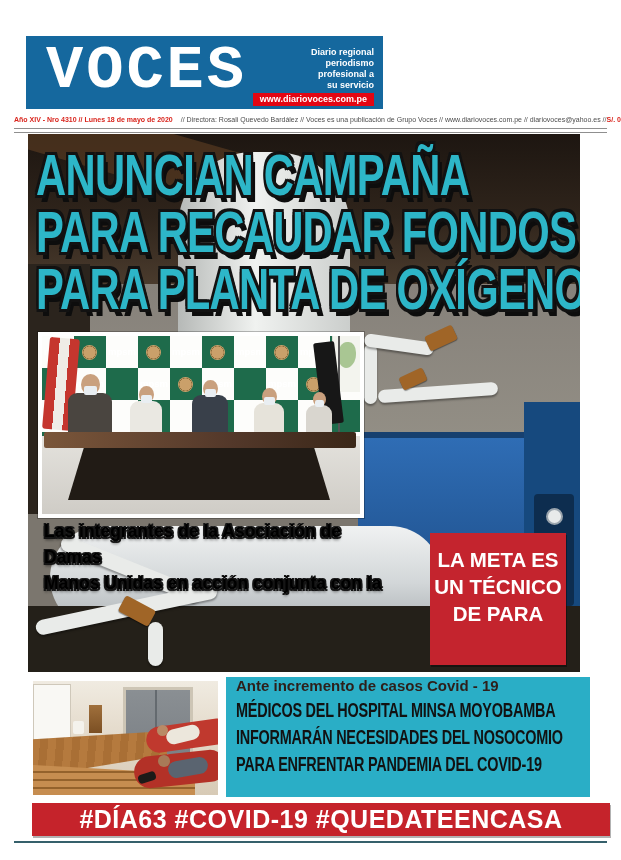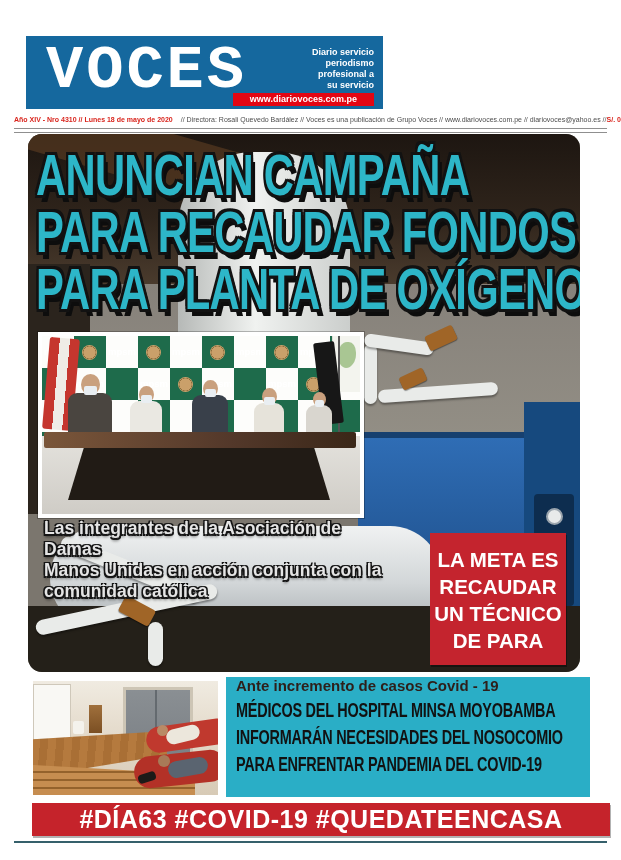--- a/index.html
+++ b/index.html
@@ -4,32 +4,32 @@
 <style>
   html,body{margin:0;padding:0;background:#ffffff;}
   .page{position:relative;width:621px;height:860px;background:#ffffff;overflow:hidden;
         font-family:"Liberation Sans",sans-serif;}
   .abs{position:absolute;}
 
   
   .mast-blue{left:26px;top:36px;width:357px;height:73px;background:#15689E;}
   .voces{left:20px;top:2px;font-size:62px;font-weight:bold;color:#fff;letter-spacing:3px;line-height:66px;font-family:Liberation Mono, monospace;}
   .tagline{right:9px;top:11px;text-align:right;color:#fff;font-size:9px;font-weight:bold;line-height:11px;}
-  .tag-url{display:inline-block;margin-top:2px;background:#E30613;color:#fff;padding:1px 17px;font-size:9px;font-weight:bold;}
+  .tag-url{display:inline-block;margin-top:2px;background:#E30613;color:#fff;padding:1px 7px;font-size:9px;font-weight:bold;}
   .promo{left:388px;top:36px;width:224px;height:73px;background:#F2E60A;box-sizing:border-box;
          padding:4px 9px 0 6px;text-align:right;font-size:13px;font-weight:bold;color:#23231e;line-height:17.5px;}
 
   
   .infobar{left:14px;top:113px;width:593px;height:13px;font-size:7px;display:flex;justify-content:space-between;white-space:nowrap;align-items:center;}
   .info-red{color:#D9251D;font-weight:bold;}
   .info-gray{color:#4d4d4d;margin-left:8px;}
   .rule2{left:14px;top:128px;width:593px;height:3px;border-top:1px solid #8f8f8f;border-bottom:1px solid #8f8f8f;}
 
   
-  .lead{left:28px;top:134px;width:552px;height:538px;background:#7b766e;overflow:hidden;border-radius:14px;}
+  .lead{left:28px;top:134px;width:552px;height:538px;background:#7b766e;overflow:hidden;}
   .mp-top{left:0;top:0;width:552px;height:150px;background:linear-gradient(180deg,#1d1611 0%,#2f241b 55%,#4a3b2d 100%);}
   .mp-beam{left:-25px;top:-12px;width:250px;height:55px;background:#5a3c22;transform:rotate(16deg);opacity:.65;}
   .mp-wall{left:60px;top:150px;width:492px;height:195px;background:linear-gradient(180deg,#86817a,#969288);}
   .mp-dark-left{left:0;top:130px;width:62px;height:250px;background:#2b241d;}
   .mp-tank{left:150px;top:18px;width:172px;height:356px;border-radius:75px 75px 10px 10px;
            background:linear-gradient(90deg,#b6b9b7 0%,#f0f2f0 45%,#cbcecc 100%);}
   .mp-blue-box{left:330px;top:298px;width:166px;height:172px;background:linear-gradient(180deg,#2f6db5,#1c4c86);border-top:6px solid #17406f;}
   .mp-blue-cab{left:496px;top:268px;width:56px;height:252px;background:#16497e;}
   .mp-cab-panel{left:506px;top:360px;width:40px;height:112px;background:#0d2d4f;border-radius:4px;}
   .mp-gauge{width:13px;height:13px;border-radius:50%;background:#e8eaea;border:2px solid #9aa4ad;position:absolute;left:12px;}
@@ -72,21 +72,21 @@
   .pc-map{right:-1px;top:0;width:28px;height:56px;background:#f3f4ee;border-left:1px solid #dcdcd4;}
   .pc-map-blob{left:5px;top:6px;width:18px;height:26px;border-radius:50% 40% 55% 45%;background:#a9c693;}
   .pc-head{width:15px;height:17px;border-radius:50%;background:#c9a07e;margin:0 auto;position:relative;}
   .pc-mask{position:absolute;left:2px;bottom:0;width:11px;height:8px;background:#e9eef2;border-radius:2px;}
   .pc-body{border-radius:9px 9px 0 0;margin-top:-2px;}
   .pc-tbl-top{left:2px;top:96px;width:312px;height:16px;border-radius:2px;
               background:linear-gradient(90deg,#7a563a 0%,#53382a 60%,#3a2718 100%);}
   .pc-tbl-front{left:26px;top:112px;width:262px;height:52px;background:#211b15;clip-path:polygon(6% 0,94% 0,100% 100%,0 100%);}
 
   
-  .caption{left:16px;top:384px;width:350px;font-size:17.5px;font-weight:bold;color:#e5e5e5;line-height:21px;
+  .caption{left:16px;top:384px;width:350px;font-size:17.5px;font-weight:bold;color:#000000;line-height:26px;
            text-shadow:-1.5px -1.5px 0 #151515,1.5px -1.5px 0 #151515,-1.5px 1.5px 0 #151515,1.5px 1.5px 0 #151515,0 3px 3px rgba(0,0,0,.55);}
   .goal{left:402px;top:399px;width:136px;height:132px;background:#C4242E;text-align:center;box-sizing:border-box;
         padding-top:13px;color:#fff;font-size:20.5px;font-weight:bold;line-height:27px;box-shadow:1px 2px 0 rgba(0,0,0,.35);}
 
   
   .aud{left:33px;top:681px;width:185px;height:114px;overflow:hidden;
        background:linear-gradient(180deg,#f0ebe1 0%,#e3d9c9 50%,#d7cab6 100%);}
   .aud-screen{left:0;top:3px;width:36px;height:54px;background:#f9f8f4;border:1px solid #cfc8ba;}
   .aud-doors{left:90px;top:6px;width:64px;height:64px;background:linear-gradient(180deg,#8a8f93,#7c8186);border:3px solid #cdc5b5;}
   .aud-door-split{left:29px;top:0;width:2px;height:64px;background:#646a6f;}
@@ -115,21 +115,21 @@
   .botrule{left:14px;top:841px;width:593px;height:2px;background:#35606b;}
 </style>
 </head>
 <body>
 
 <div class="page">
 
   <div class="abs mast-blue">
     <div class="abs voces">VOCES</div>
     <div class="abs tagline">
-      <div>Diario servicio</div>
+      <div>Diario regional</div>
       <div>periodismo</div>
       <div>profesional a</div>
       <div>su servicio</div>
       <div class="tag-url">www.diariovoces.com.pe</div>
     </div>
   </div>
 
 
   <div class="abs infobar">
     <span class="info-red">Año XIV - Nro 4310 // Lunes 18 de mayo de 2020</span>
@@ -227,26 +227,24 @@
         <div class="pc-body" style="width:26px;height:32px;background:#d9d6cf;"></div>
       </div>
 
       <div class="abs pc-tbl-top"></div>
       <div class="abs pc-tbl-front"></div>
     </div>
 
     <div class="abs caption">
       <div>Las integrantes de la Asociación de Damas</div>
       <div>Manos Unidas en acción conjunta con la</div>
-      <div>comunidad católica</div>
     </div>
 
     <div class="abs goal">
       <div>LA META ES</div>
-      <div>RECAUDAR</div>
       <div>UN TÉCNICO</div>
       <div>DE PARA</div>
     </div>
   </div>
 
   <div class="abs aud">
     <div class="abs aud-screen"></div>
     <div class="abs aud-doors">
       <div class="abs aud-door-split"></div>
     </div>

